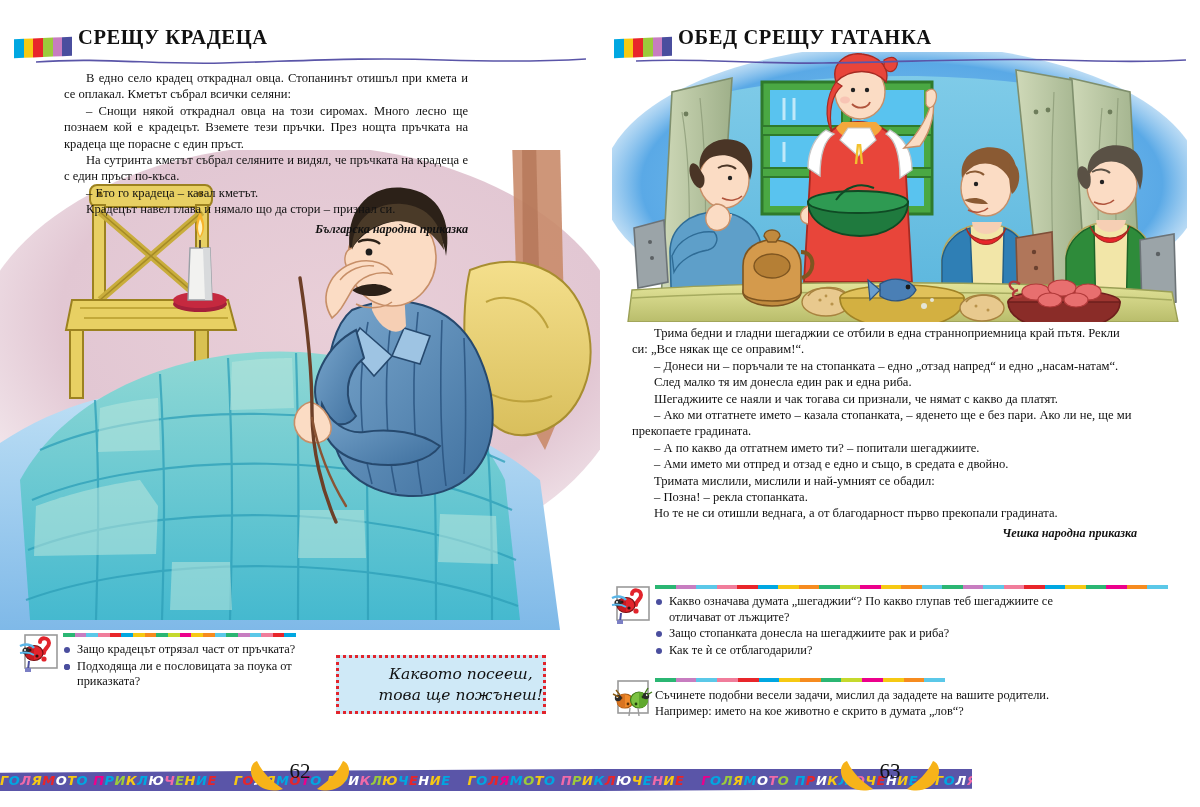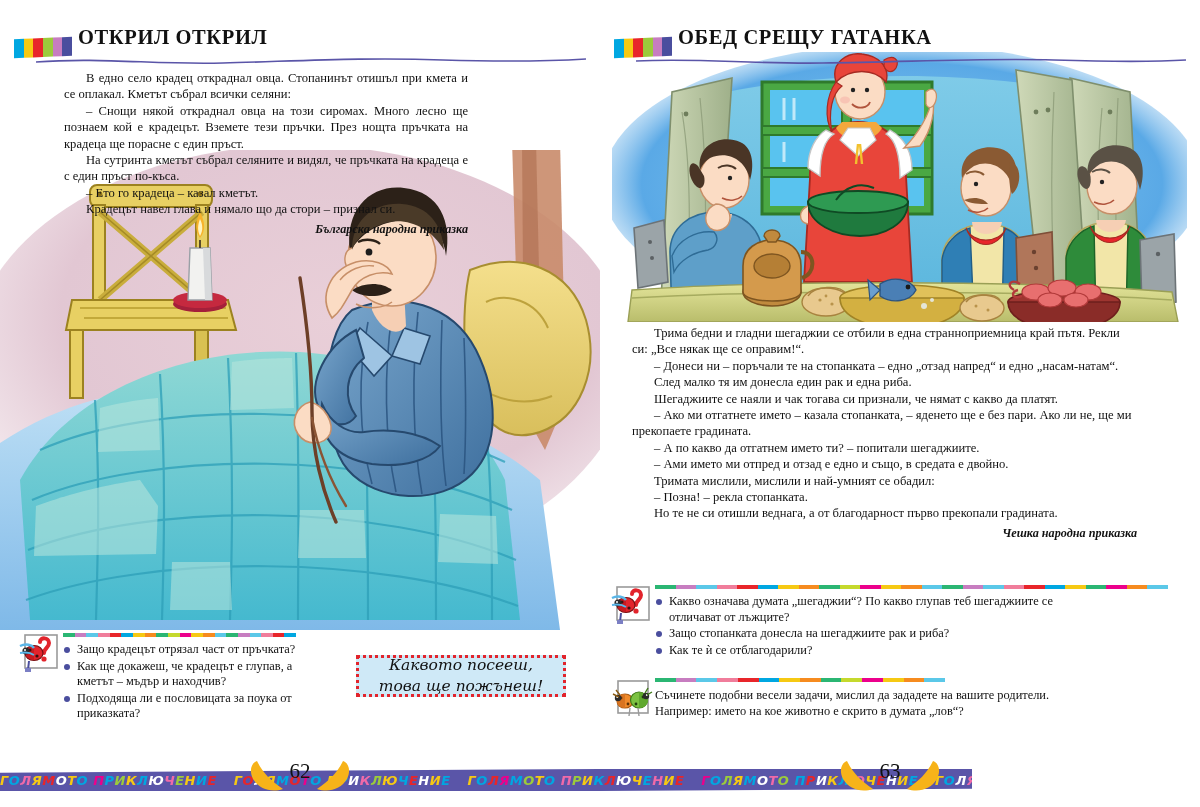--- a/index.html
+++ b/index.html
@@ -204,21 +204,21 @@
 
     <div class="head">
       <span class="head-blocks">
         <i style="background:#00a7e1"></i>
           <i style="background:#f6c913"></i>
           <i style="background:#e8252a"></i>
           <i style="background:#9ccb3b"></i>
           <i style="background:#c77dc0"></i>
           <i style="background:#4a4e9e"></i>
       </span>
-      <div class="head-title">ОТКРИЛ ОТКРИЛ</div>
+      <div class="head-title">СРЕЩУ КРАДЕЦА</div>
       <div class="head-rule">
         <svg viewBox="0 0 500 10" preserveAspectRatio="none">
             <path d="M0 6 C60 1 110 9 170 7 C240 5 300 1 370 4 C430 6 470 5 500 3" stroke="#5a55a8" stroke-width="1.6" fill="none"></path>
           </svg>
       </div>
     </div>
 
     <div class="col" style="left:64px; top:70px; width:404px;">
       <p>В едно село крадец откраднал овца. Стопанинът отишъл при кмета и се оплакал. Кметът събрал всички селяни:</p>
       <p>– Снощи някой откраднал овца на този сиромах. Много лесно ще познаем кой е крадецът. Вземете тези пръчки. През нощта пръчката на крадеца ще порасне с един пръст.</p>
@@ -264,27 +264,27 @@
             <i style="background:#5bc8e8"></i>
             <i style="background:#2bb673"></i>
             <i style="background:#c77dc0"></i>
             <i style="background:#5bc8e8"></i>
             <i style="background:#f07d9b"></i>
             <i style="background:#e8252a"></i>
             <i style="background:#00a7e1"></i>
         </div>
         <ul class="qlist">
           <li><span class="dot"></span><span>Защо крадецът отрязал част от пръчката?</span></li>
-          <li><span class="dot"></span><span>Как ще докажеш, че крадецът е глупав, а кметът – мъдър и находчив?</span></li>
+          <li><span class="dot"></span></li>
           <li><span class="dot"></span><span>Подходяща ли е пословицата за поука от приказката?</span></li>
         </ul>
       </div>
     </div>
 
-    <div class="pullquote" style="left:356px; top:655px; width:210px; height:42px;">
+    <div class="pullquote" style="left:336px; top:655px; width:210px; height:59px;justify-content:flex-end;">
       <span>Каквото посееш,
 това ще пожънеш!</span>
     </div>
   </div>
 
   <div class="page page-right">
 
     <div class="illus" style="left:12px; top:52px; width:575px; height:270px;">
       <svg width="575" height="270" viewBox="0 0 575 270" xmlns="http://www.w3.org/2000/svg">
         <defs>

